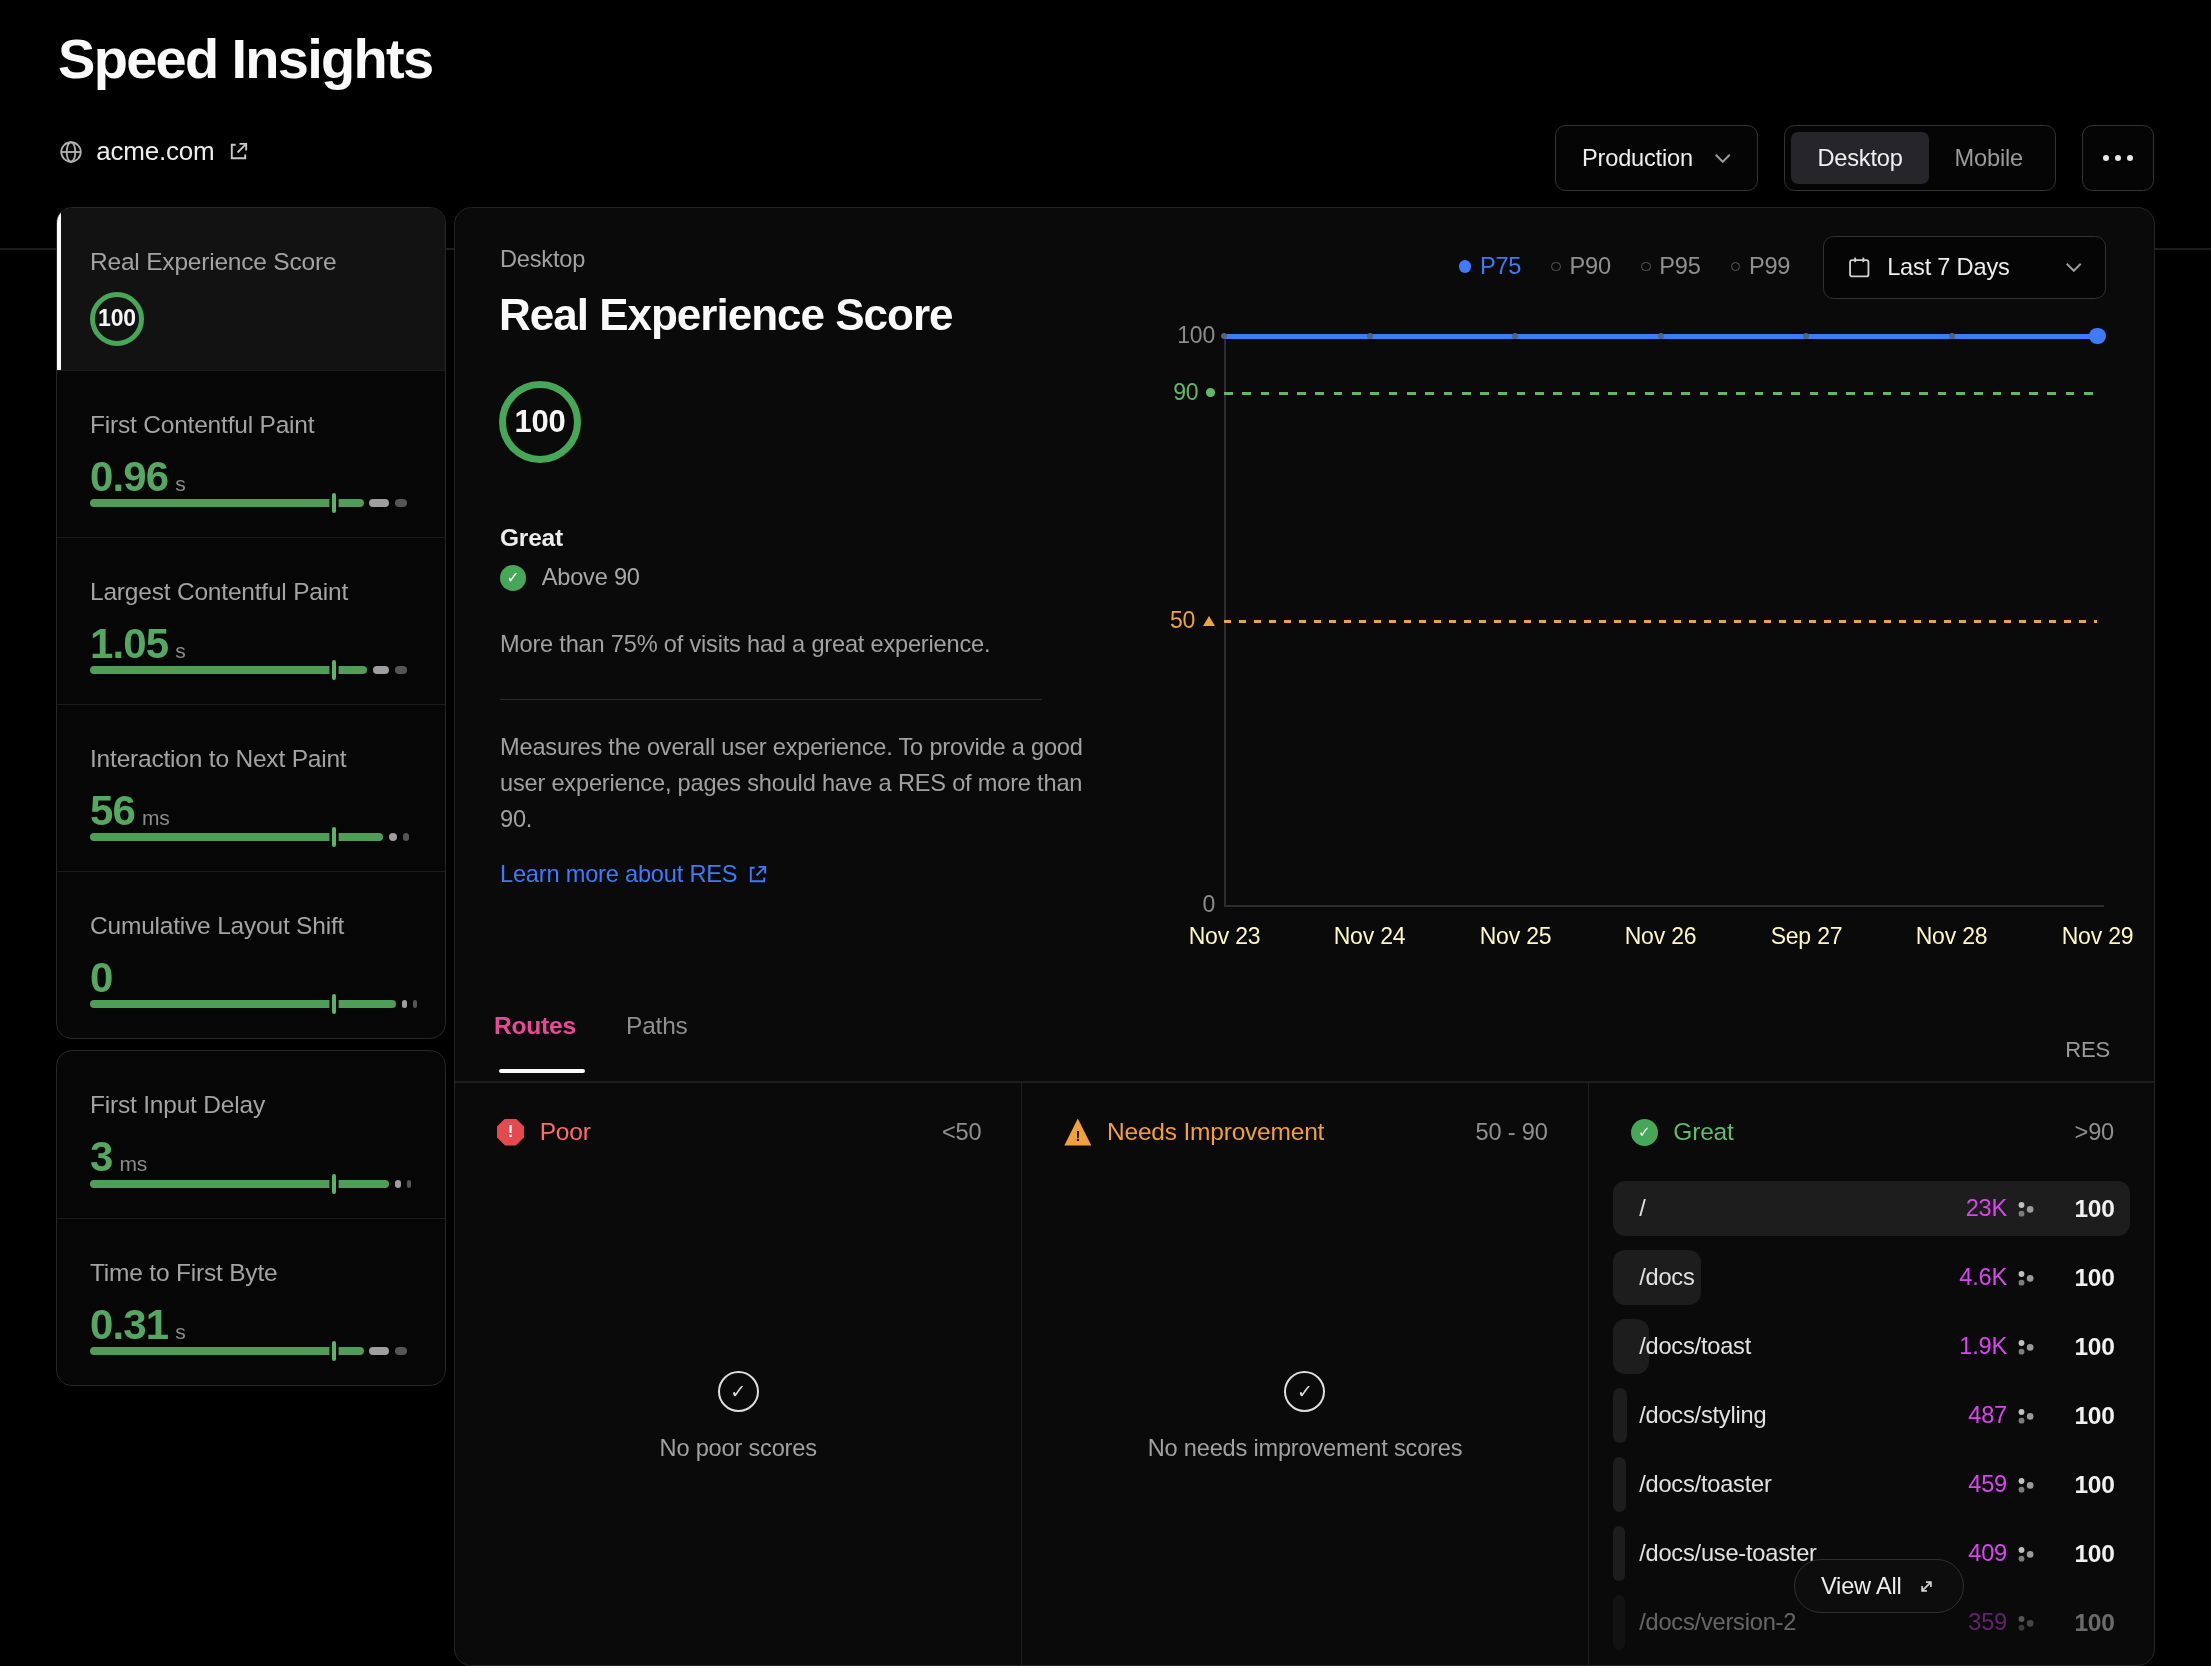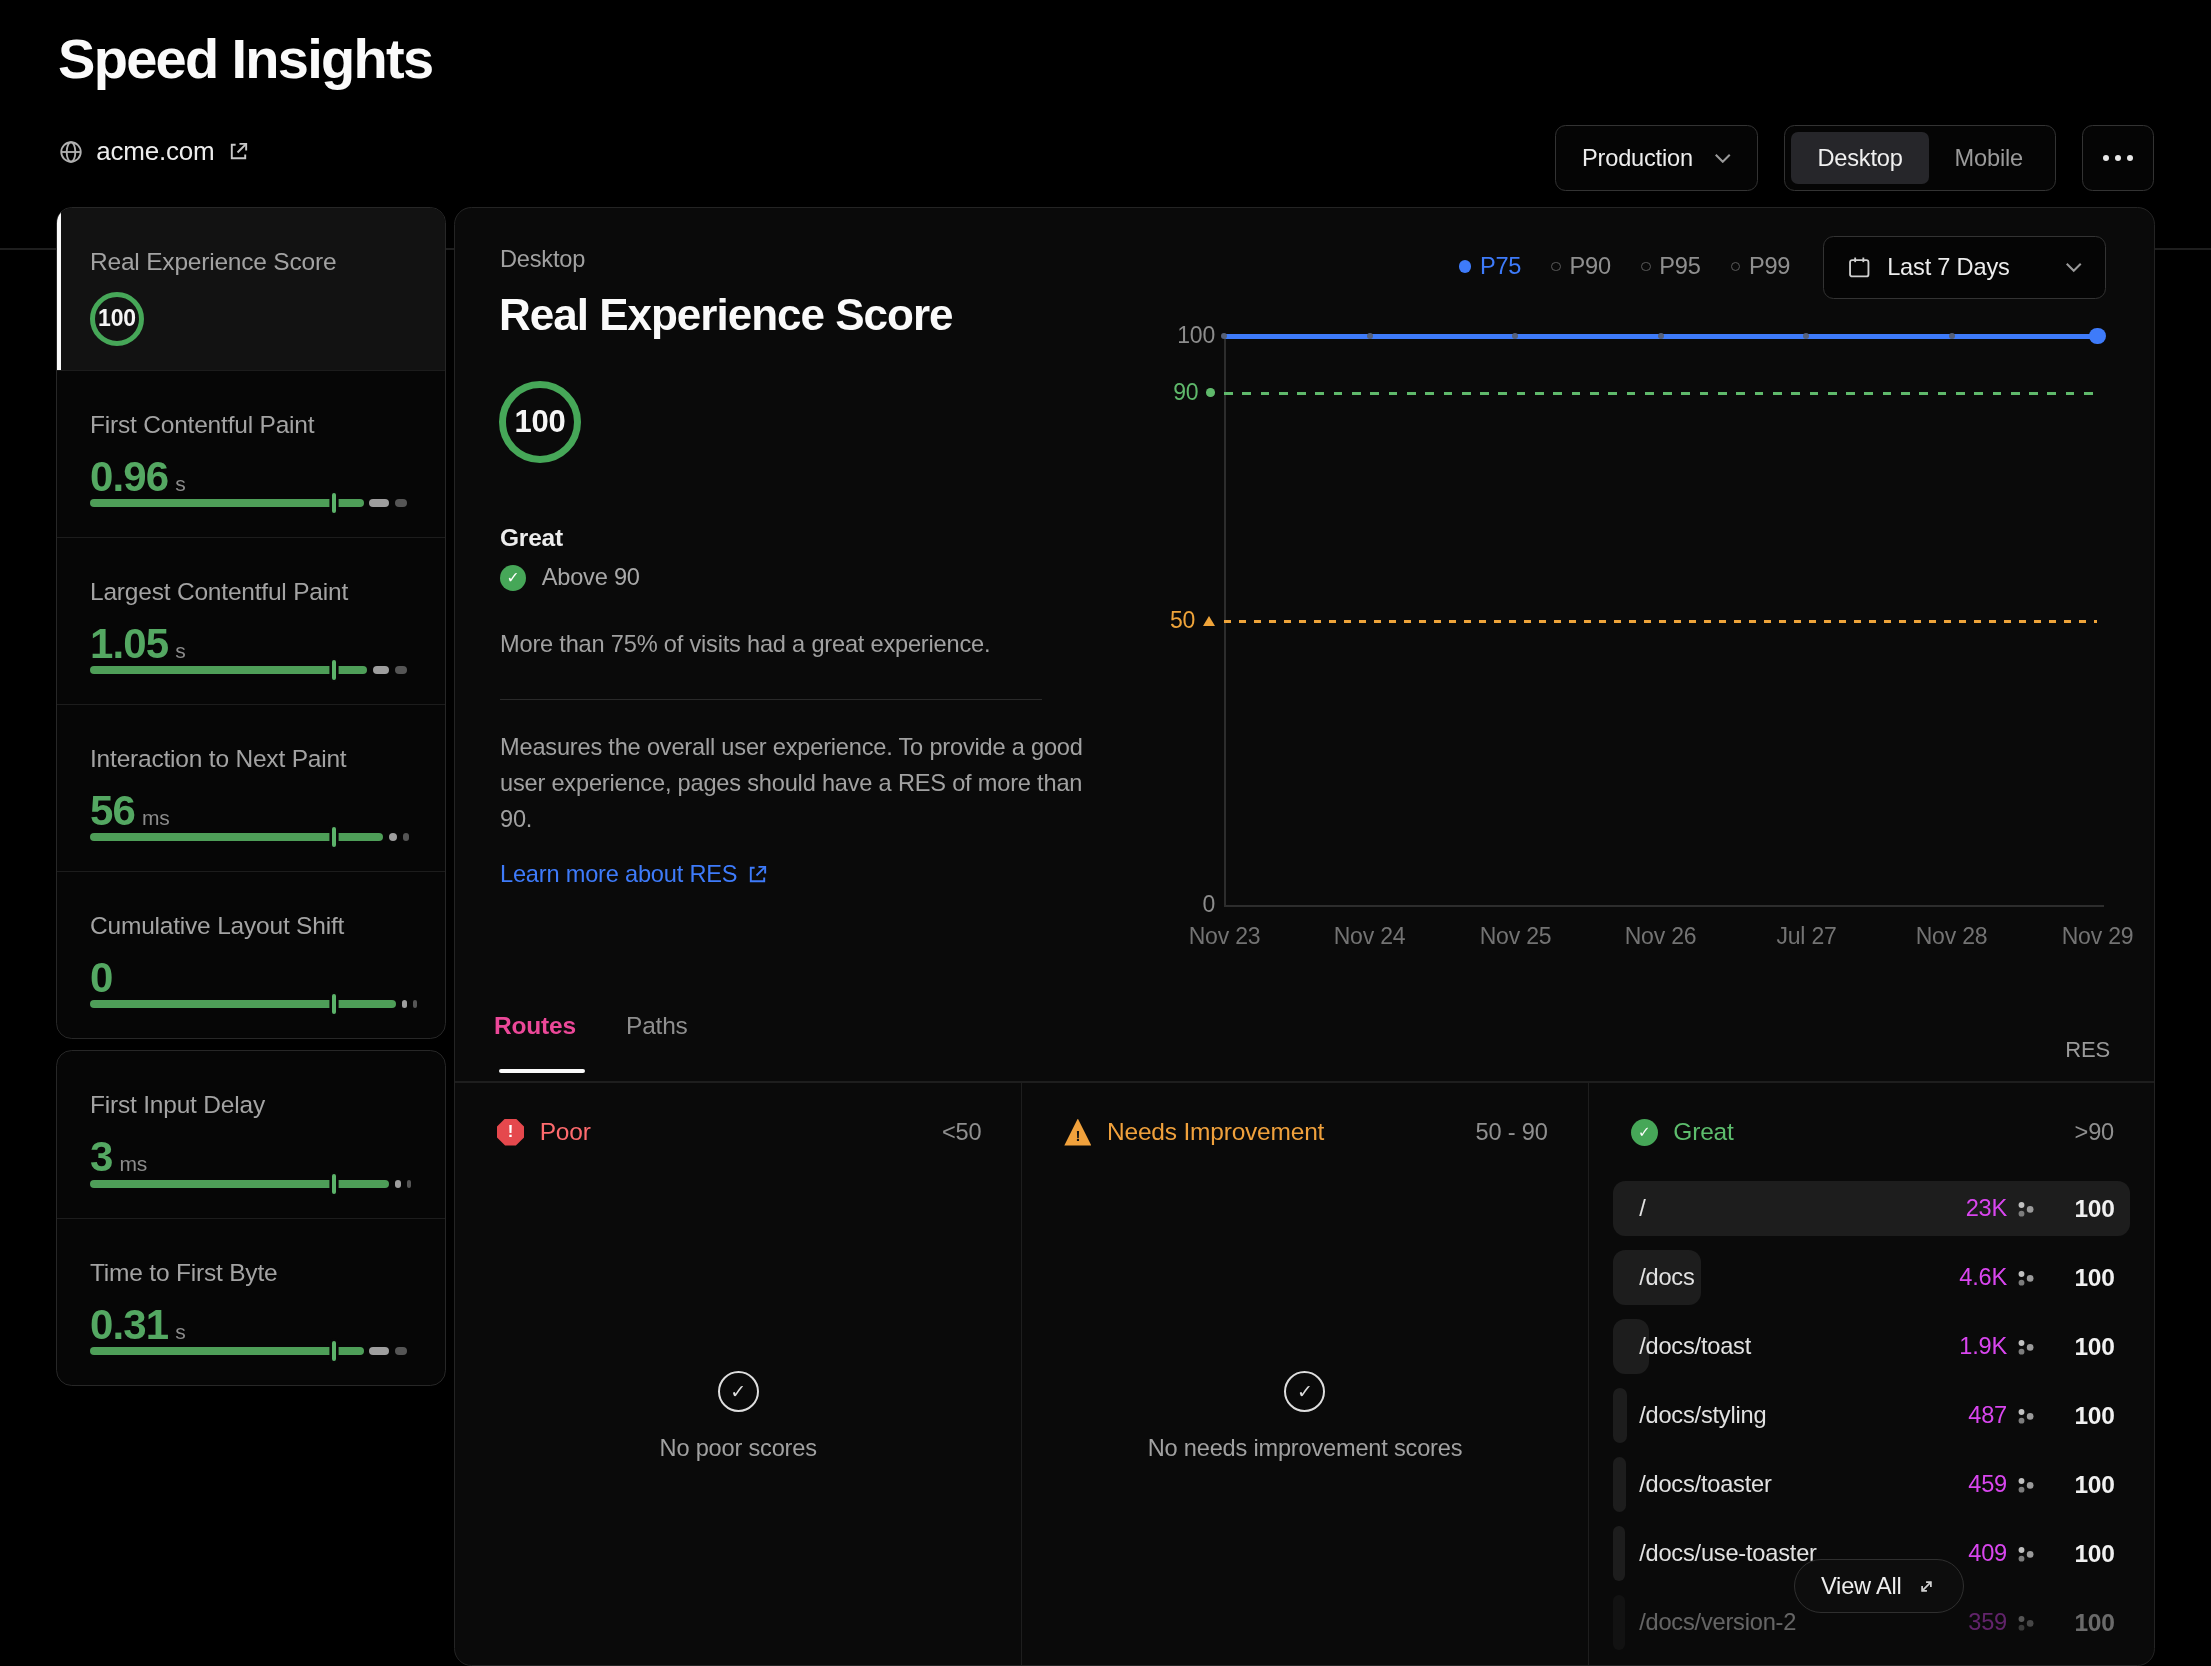--- a/index.html
+++ b/index.html
@@ -73,21 +73,21 @@
   .line-green { height:2.6px; background:repeating-linear-gradient(90deg,#5fb96b 0 8.7px,transparent 8.7px 18.3px); }
   .line-orange { height:2.6px; background:repeating-linear-gradient(90deg,#efa43a 0 7px,transparent 7px 15px); }
   .pdot { position:absolute; border-radius:50%; }
   .pdot.small { width:6.1px; height:6.1px; background:#56617a; }
   .pdot.big { width:16.6px; height:16.6px; background:#3e7bfa; }
   .ytick { position:absolute; left:-84px; width:75px; display:flex; align-items:center; justify-content:flex-end; gap:7.9px; font-size:23px; color:#8c8c8c; }
   .ytick.green { color:#5fb96b; }
   .ytick.orange { color:#efa43a; }
   .dot-marker { width:8.7px; height:8.7px; border-radius:50%; background:#5fb96b; }
   .tri-marker { width:0; height:0; border-left:6.1px solid transparent; border-right:6.1px solid transparent; border-bottom:10.5px solid #efa43a; }
-  .xlabel { position:absolute; top:587px; width:105px; text-align:center; font-size:23px; color:#737373; }
+  .xlabel { position:absolute; top:587px; width:105px; text-align:center; font-size:23px; color:#fef9c3; }
 
   
   .tab { position:absolute; top:804px; font-size:24.5px; cursor:pointer; }
   .tab-routes { left:39px; color:#ec4899; font-weight:700; }
   .tab-paths { left:171px; color:#8f8f8f; }
   .tab-underline { position:absolute; left:44px; top:861px; width:86px; height:4.4px; background:#fafafa; border-radius:2.6px; }
   .res-label { position:absolute; right:44px; top:829px; font-size:22px; color:#9a9a9a; }
   .tab-divider { position:absolute; left:0; right:0; top:873px; height:1.7px; background:#1e1e1e; }
 
   
@@ -333,21 +333,21 @@
           <span>50</span>
           <span class="tri-marker"></span>
         </div>
       <div class="ytick" style="top: 555px;">
           <span>0</span>
         </div>
       <div class="xlabel" style="left: -52px;">Nov 23</div>
       <div class="xlabel" style="left: 93px;">Nov 24</div>
       <div class="xlabel" style="left: 239px;">Nov 25</div>
       <div class="xlabel" style="left: 384px;">Nov 26</div>
-      <div class="xlabel" style="left: 530px;">Jul 27</div>
+      <div class="xlabel" style="left: 530px;">Sep 27</div>
       <div class="xlabel" style="left: 675px;">Nov 28</div>
       <div class="xlabel" style="left: 821px;">Nov 29</div>
     </div>
 
     <div class="tab tab-routes">Routes</div>
     <div class="tab tab-paths">Paths</div>
     <div class="tab-underline"></div>
     <div class="res-label">RES</div>
     <div class="tab-divider"></div>
 

